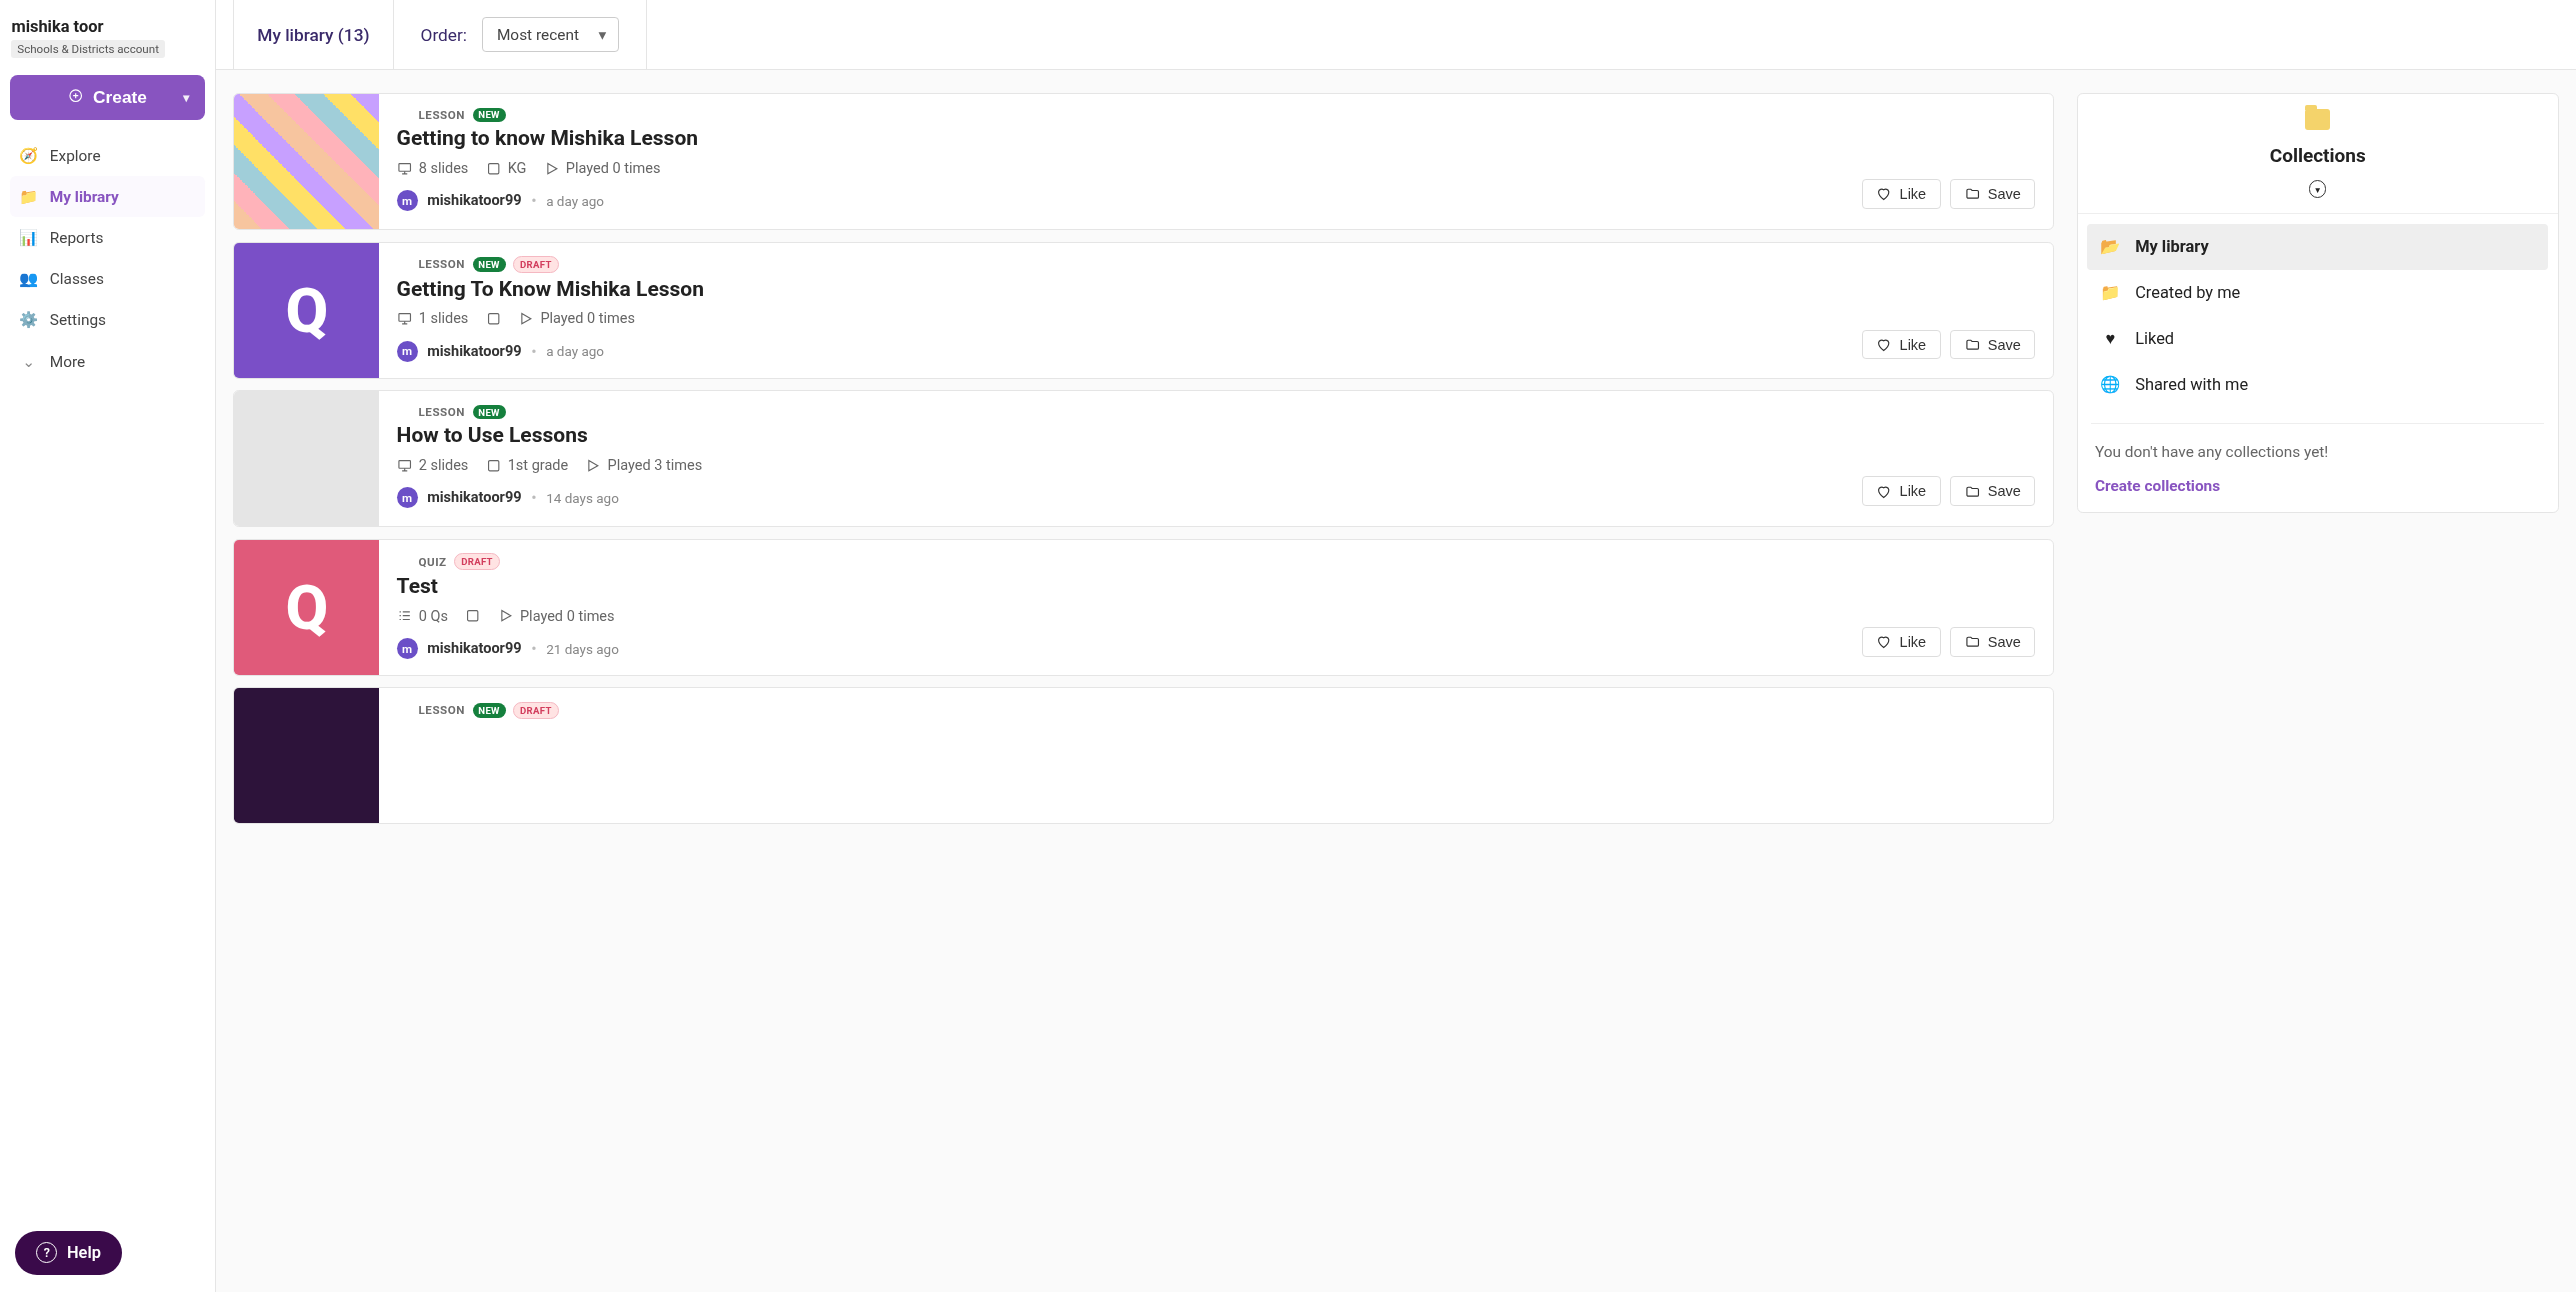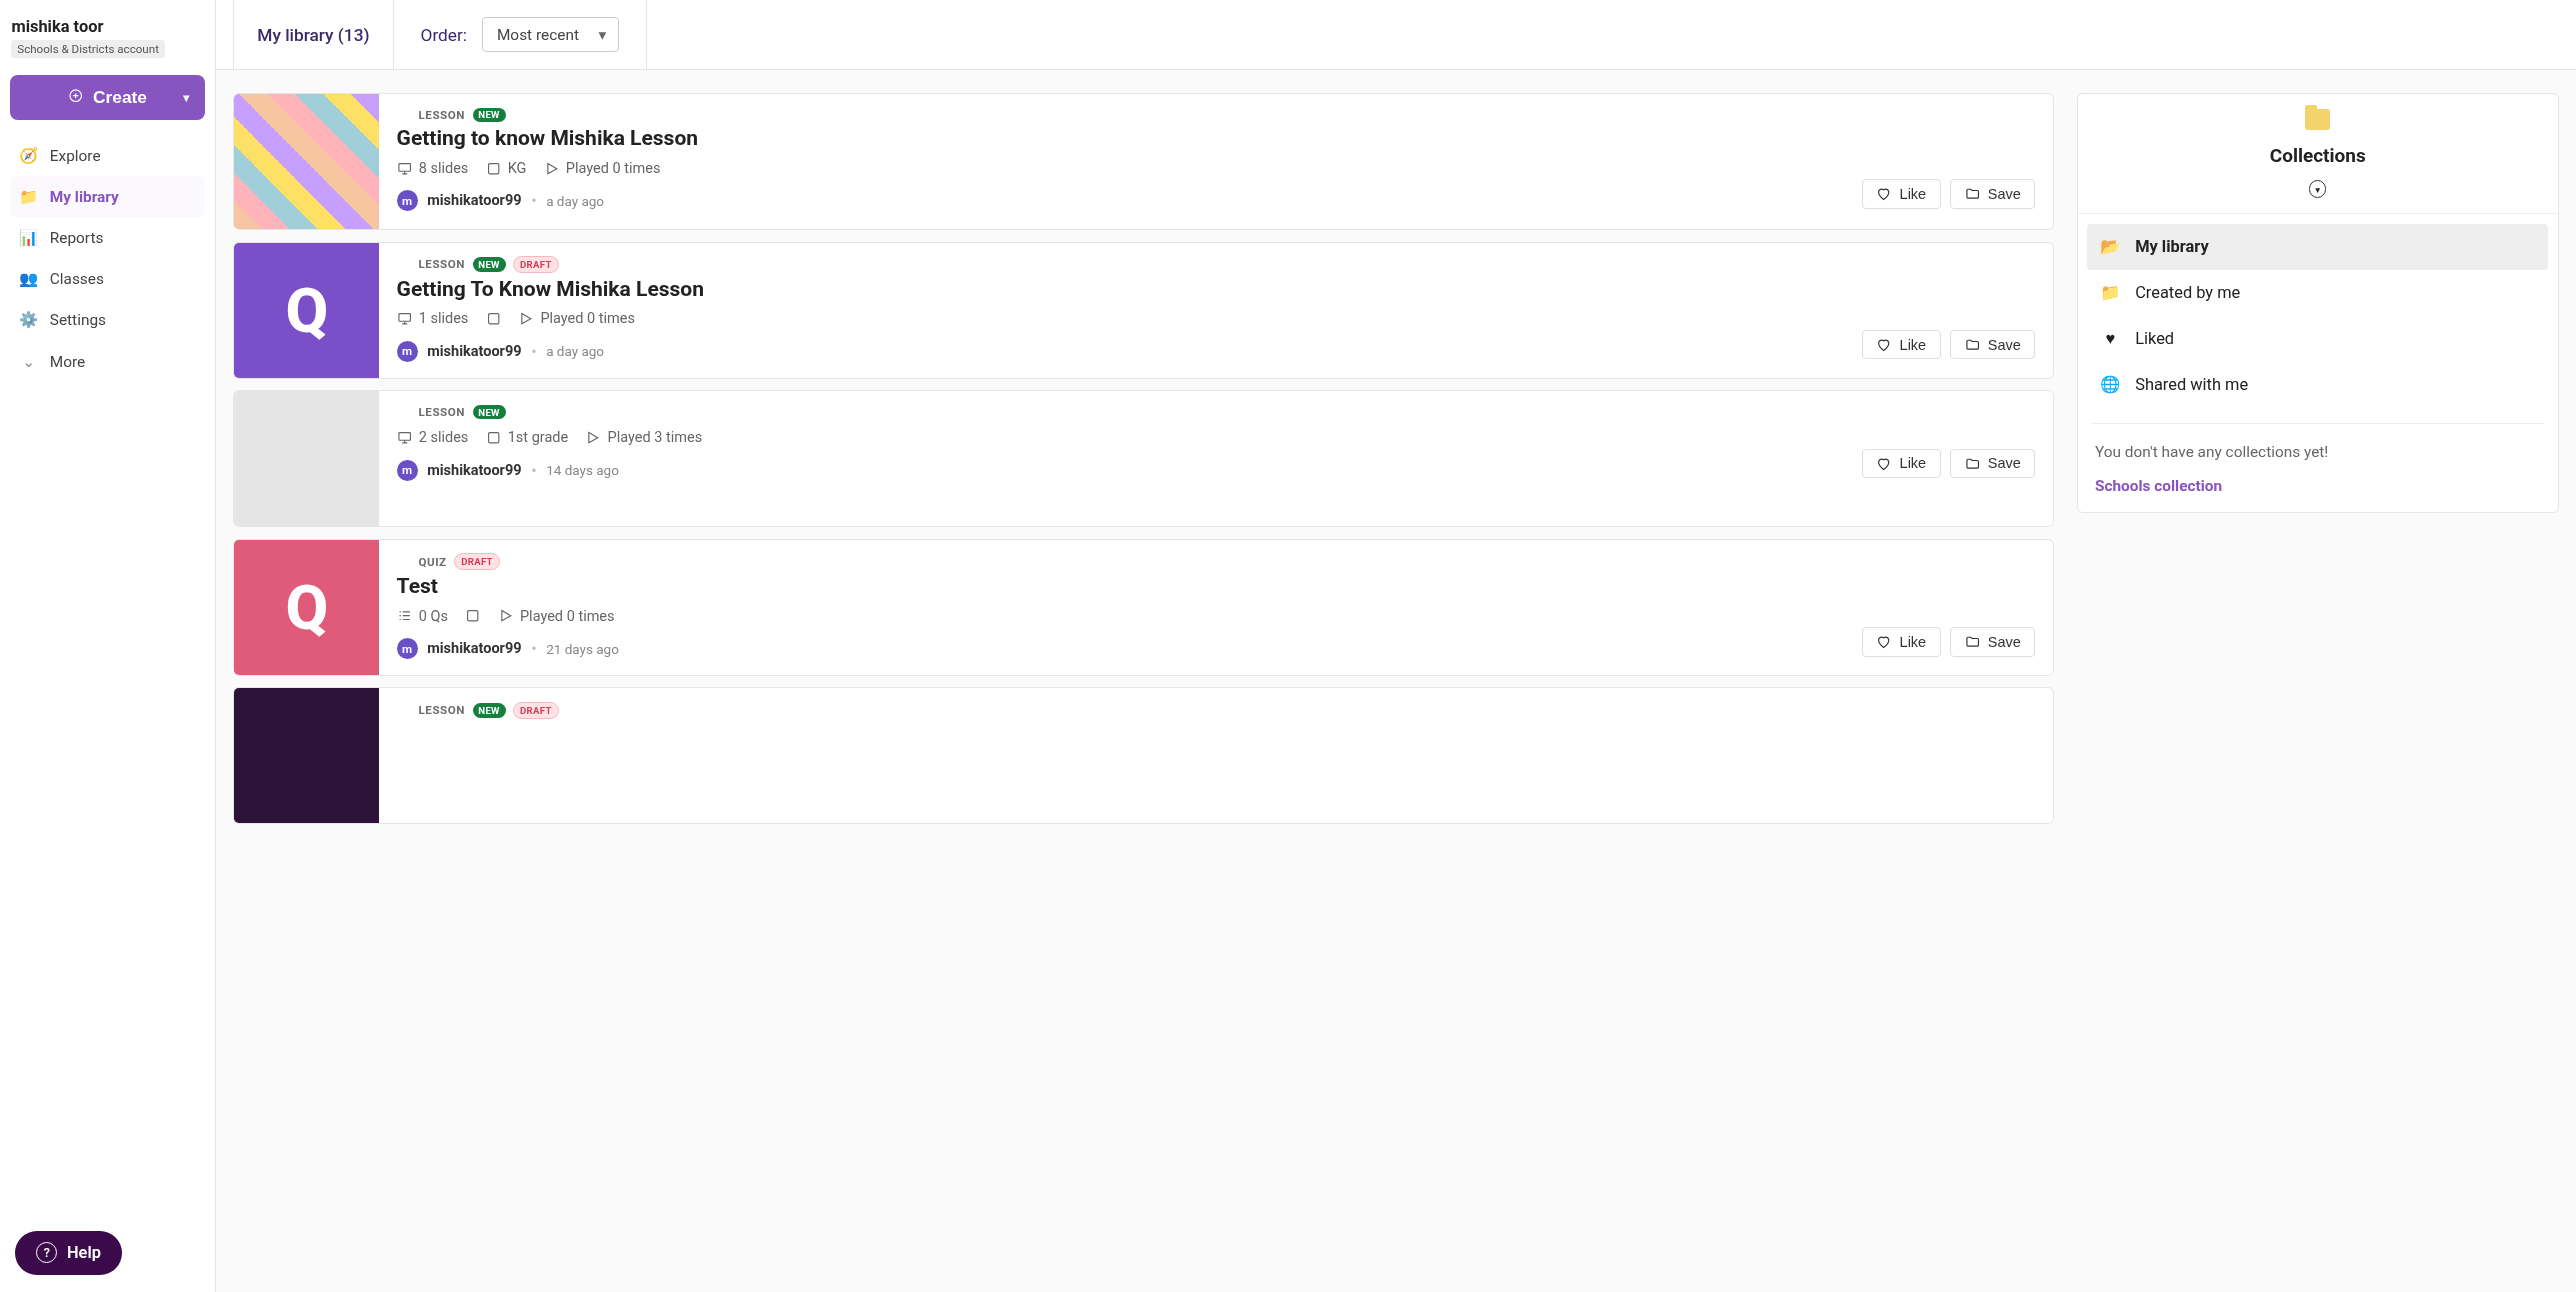--- a/index.html
+++ b/index.html
@@ -262,20 +262,21 @@
           <div class="card">
     <div class="thumb th-grey">
       
     </div>
     <div class="card-body">
       <div class="card-top">
         <span class="type-label">LESSON</span>
         <span class="pill pill-new">NEW</span>
 
       </div>
+      <div class="card-title">How to Use Lessons</div>
       <div class="meta-row">
         <span class="meta-item">
                   <svg class="icon" viewBox="0 0 24 24">
                     <rect x="3" y="4" width="18" height="12" rx="1"></rect>
                     <path d="M12 16v4M8 20h8"></path>
                   </svg>
                   <span>2 slides</span>
                 </span>
         <span class="meta-item">
                   <svg class="icon" viewBox="0 0 24 24">
@@ -414,19 +415,19 @@
               <span class="ci">♥</span>
               <span>Liked</span>
             </div>
             <div class="coll-item">
               <span class="ci">🌐</span>
               <span>Shared with me</span>
             </div>
           </div>
           <div class="panel-divider"></div>
           <div class="no-coll">You don't have any collections yet!</div>
-          <div class="create-coll">Schools collection</div>
+          <div class="create-coll">Create collections</div>
         </div>
       </div>
     </div>
   </main>
 </div>
 
 
 </body></html>

